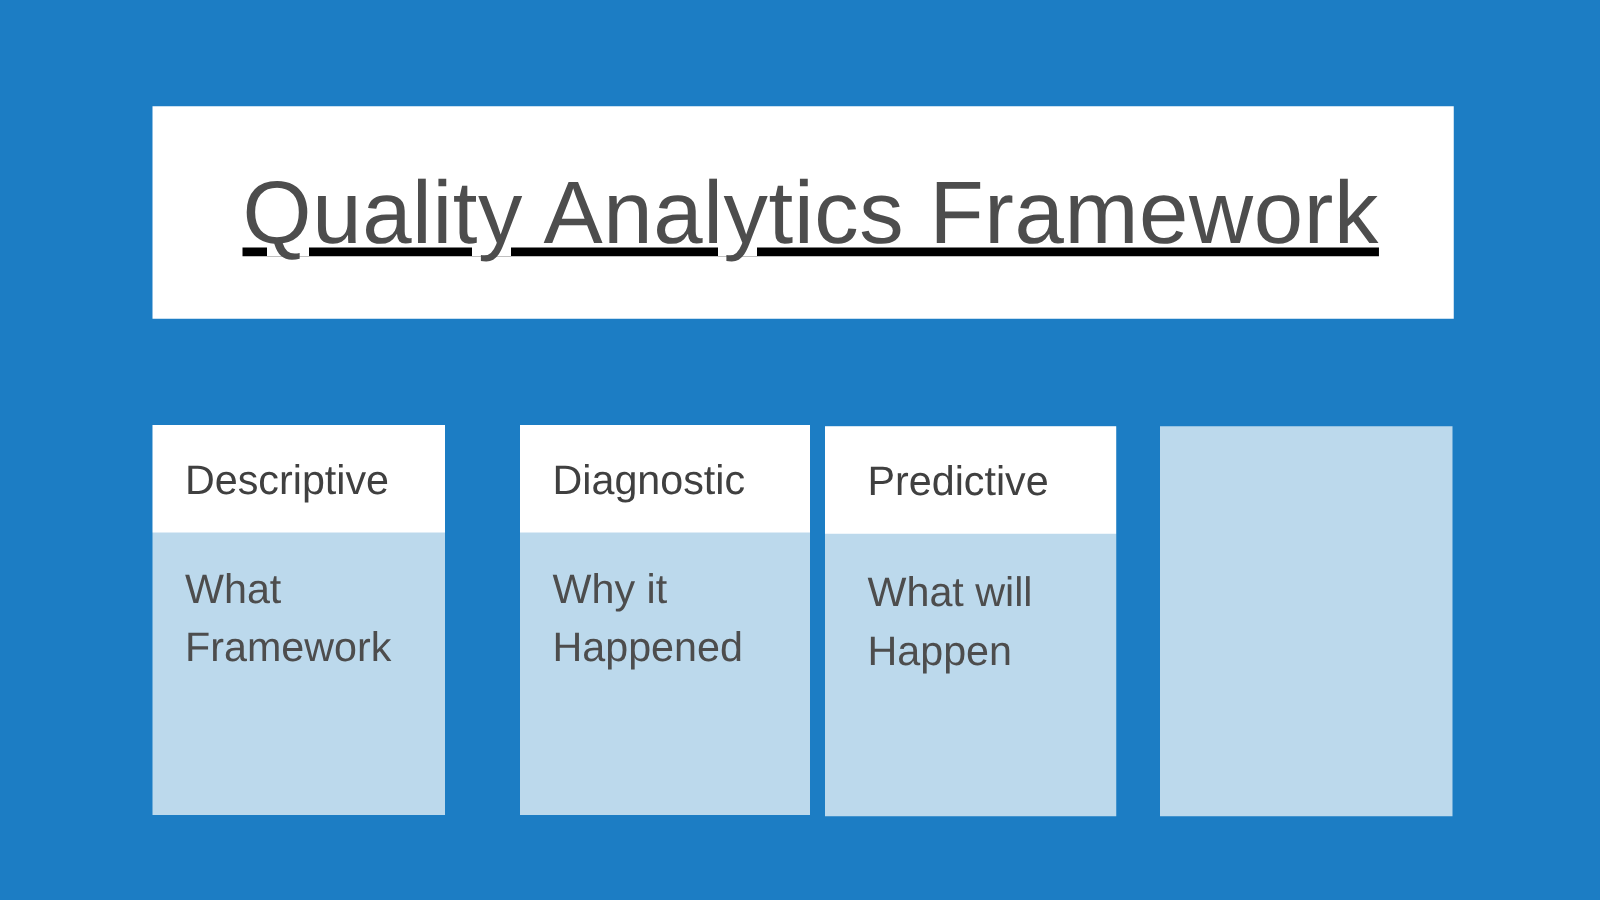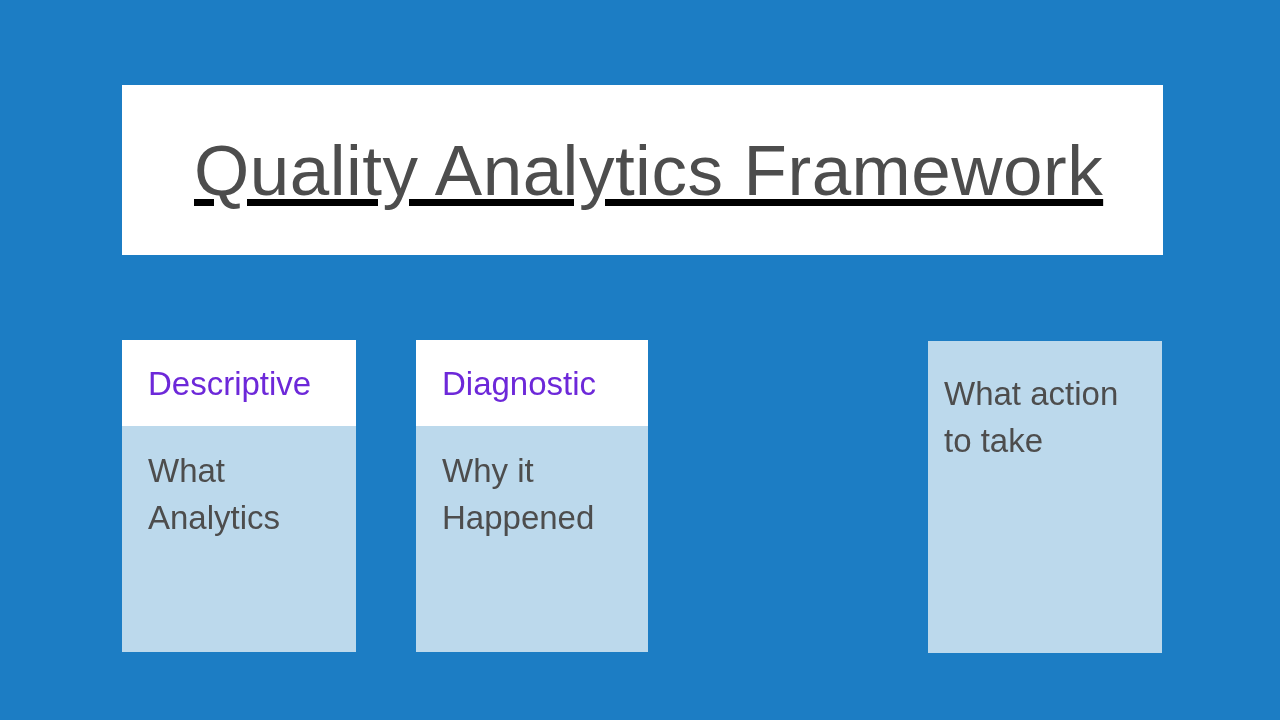--- a/index.html
+++ b/index.html
@@ -56,21 +56,21 @@
     height: 86px;
     background: #ffffff;
     display: flex;
     align-items: center;
     box-sizing: border-box;
     padding-left: 26px;
   }
   .card-header-text {
     font-size: 33px;
     font-weight: 300;
-    color: #6d28d9;
+    color: #404040;
     line-height: 1.0;
     white-space: nowrap;
   }
   .card-body {
     box-sizing: border-box;
     padding: 22px 18px 0 26px;
   }
   .card-body-text {
     font-size: 33px;
     font-weight: 300;
@@ -98,35 +98,40 @@
   <div class="title-banner">
     <div class="title-text">Quality Analytics Framework</div>
   </div>
 
   <div class="card card-1">
     <div class="card-header">
       <span class="card-header-text">Descriptive</span>
     </div>
     <div class="card-body">
       <span class="card-body-text">What
-Analytics</span>
+Framework</span>
     </div>
   </div>
 
   <div class="card card-2">
     <div class="card-header">
       <span class="card-header-text">Diagnostic</span>
     </div>
     <div class="card-body">
       <span class="card-body-text">Why it
 Happened</span>
     </div>
   </div>
 
+  <div class="card card-3">
+    <div class="card-header">
+      <span class="card-header-text">Predictive</span>
+    </div>
+    <div class="card-body">
+      <span class="card-body-text">What will
+Happen</span>
+    </div>
+  </div>
 
   <div class="card card-4">
-    <div class="card-body">
-      <span class="card-body-text">What action
-to take</span>
-    </div>
   </div>
 
 </div>
 
 </body></html>

